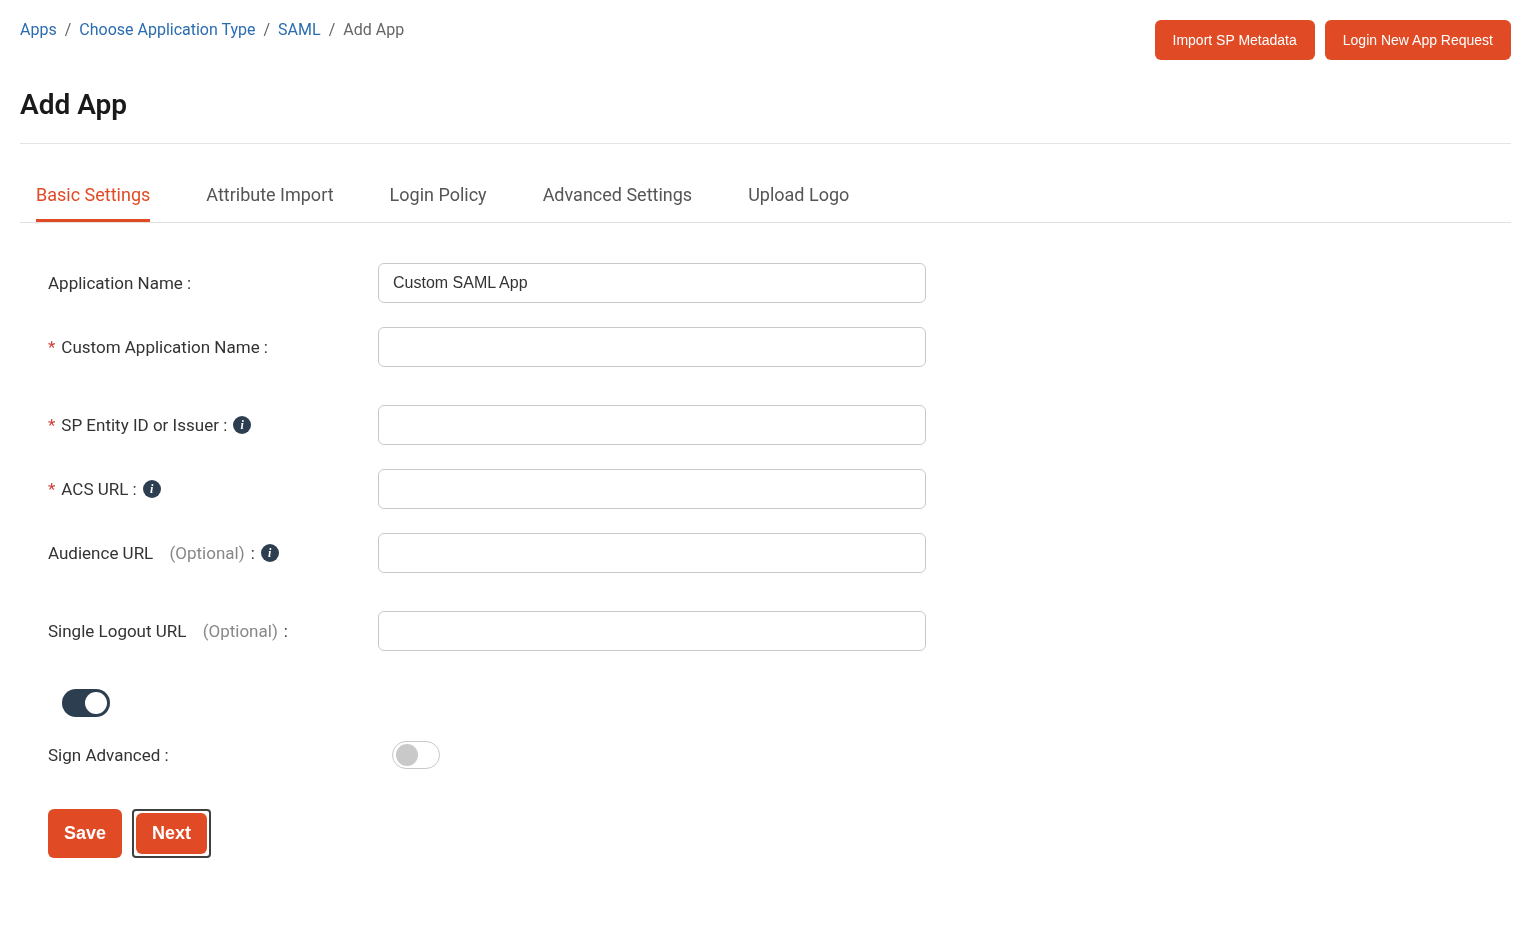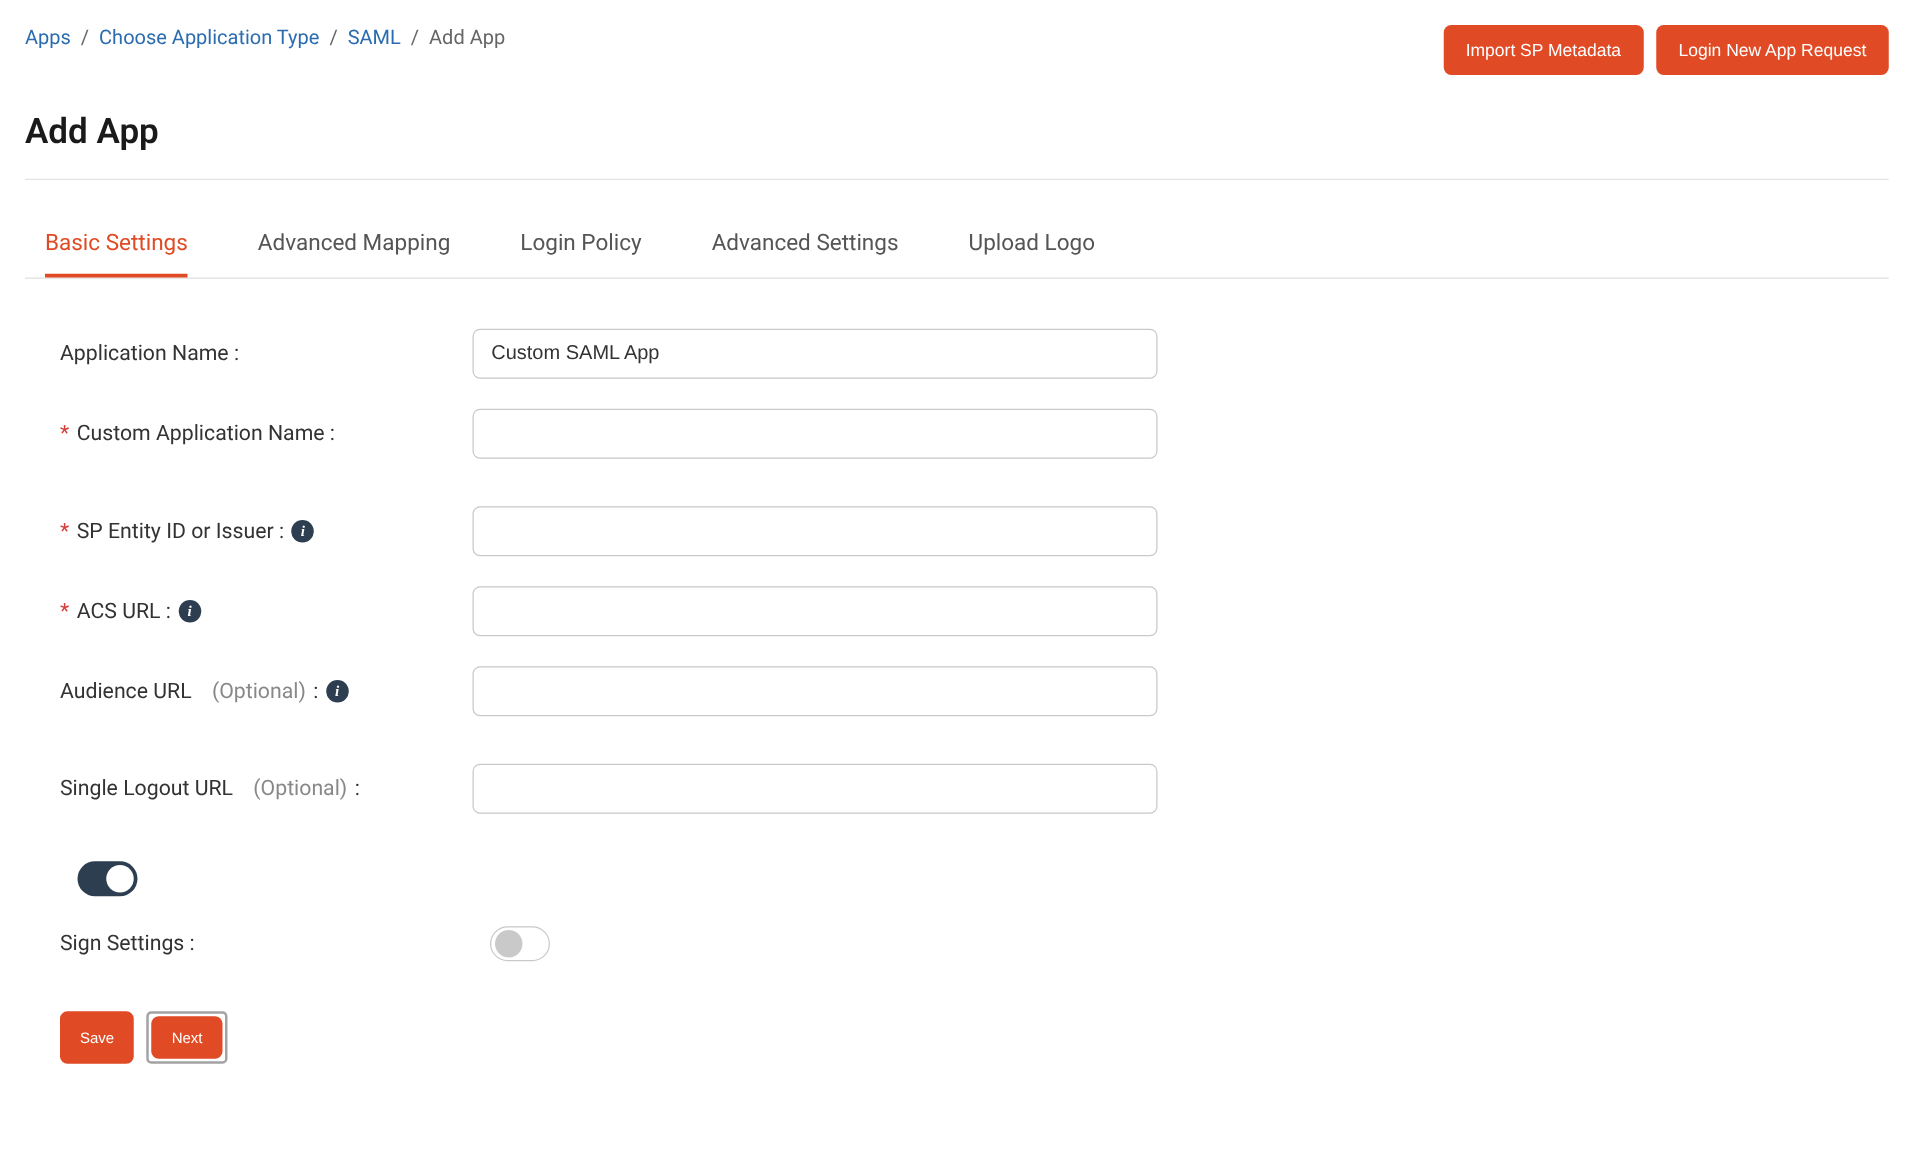--- a/index.html
+++ b/index.html
@@ -78,26 +78,27 @@
   .toggle.on { background: #2c3e50; }
   .toggle.on .knob { right: 3px; background: #fff; }
   .toggle.off { background: #fff; border: 1px solid #c9c9c9; }
   .toggle.off .knob { left: 3px; top: 2px; background: #c9c9c9; }
   .action-row { display: flex; gap: 10px; margin-top: 40px; }
   .btn-save, .btn-next {
     background: #e04a24;
     color: #fff;
     border: none;
     padding: 10px 16px;
-    font-size: 12px;
+    font-size: 18px;
     border-radius: 6px;
     cursor: pointer;
+    font-weight: bold;
   }
   .next-wrap {
-    border: 2px solid #a3a3a3;
+    border: 2px solid #404040;
     border-radius: 4px;
     padding: 2px;
     display: inline-flex;
   }
 </style>
 </head>
 <body>
 
 <div class="page">
 
@@ -116,21 +117,21 @@
       <button class="btn-primary">Login New App Request</button>
     </div>
   </div>
 
   <h1 class="page-title">Add App</h1>
 
   <hr class="hr">
 
   <div class="tabs">
     <div class="tab active">Basic Settings</div>
-    <div class="tab">Advanced Mapping</div>
+    <div class="tab">Attribute Import</div>
     <div class="tab">Login Policy</div>
     <div class="tab">Advanced Settings</div>
     <div class="tab">Upload Logo</div>
   </div>
 
   <div class="form-area">
 
     <div class="form-row">
       <label class="form-label">
         <span>Application Name :</span>
@@ -180,21 +181,21 @@
     </div>
 
     <div class="form-row spaced">
       <div class="toggle on">
         <div class="knob"></div>
       </div>
     </div>
 
     <div class="form-row">
       <label class="form-label">
-        <span>Sign Settings :</span>
+        <span>Sign Advanced :</span>
       </label>
       <div class="toggle off">
         <div class="knob"></div>
       </div>
     </div>
 
     <div class="action-row">
       <button class="btn-save">Save</button>
       <span class="next-wrap">
         <button class="btn-next">Next</button>

